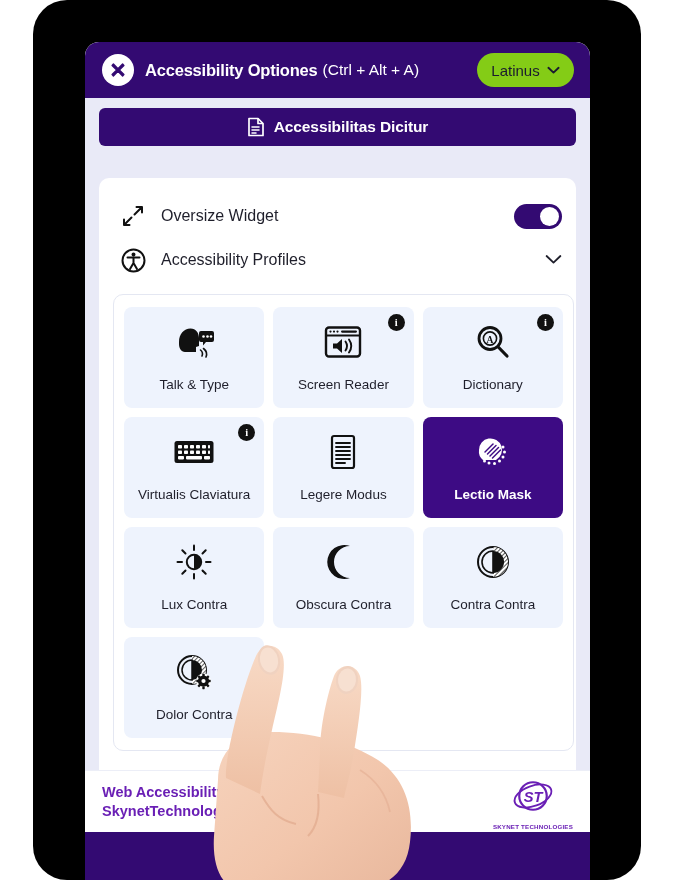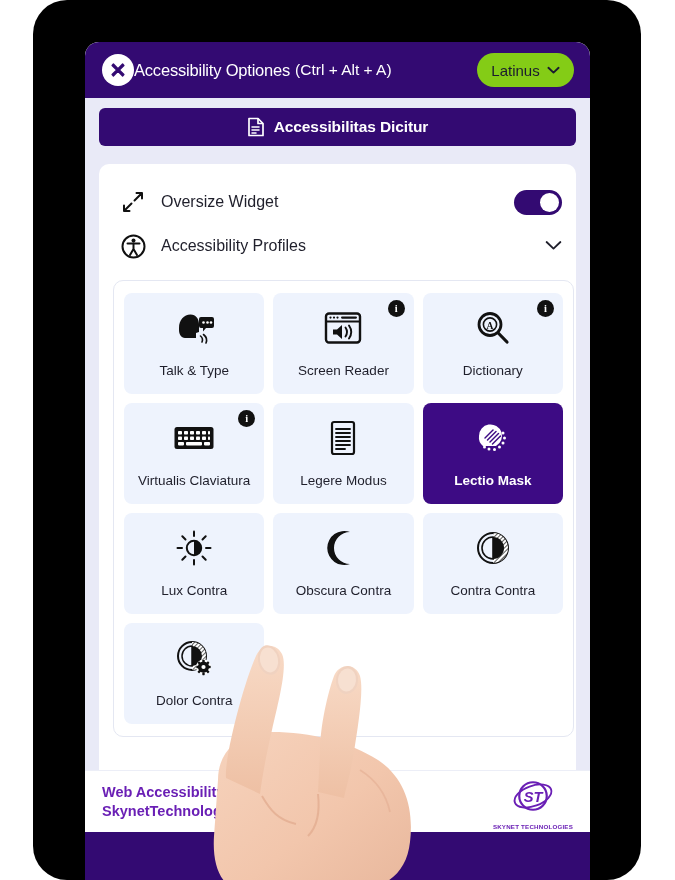--- a/index.html
+++ b/index.html
@@ -45,23 +45,24 @@
   }
   .close-btn {
     width: 32px; height: 32px; border-radius: 50%;
     background: #ffffff;
     display: flex; align-items: center; justify-content: center;
     flex: 0 0 auto;
     cursor: pointer;
   }
   .close-btn svg { display:block; }
   .title-text {
+    margin-left: 11px;
     color: #ffffff;
     font-size: 16.5px;
-    font-weight: 400;
+    font-weight: 700;
     letter-spacing: -0.2px;
     white-space: nowrap;
   }
   .title-shortcut {
     color: #ffffff;
     font-size: 15.5px;
     font-weight: 400;
     margin-left: 5px;
     white-space: nowrap;
   }
@@ -86,21 +87,21 @@
     padding: 10px 14px 0 14px;
   }
 
   .dicitur-btn {
     height: 38px;
     background: #330a72;
     border-radius: 6px;
     display:flex; align-items:center; justify-content:center;
     gap: 9px;
     cursor: pointer;
-    margin-bottom: 18px;
+    margin-bottom: 32px;
   }
   .dicitur-btn .lbl { color:#fff; font-size:15.5px; font-weight:700; letter-spacing:-0.1px; }
 
   .panel {
     background:#ffffff;
     border-radius: 10px;
     padding: 16px 2px 0 14px;
     min-height: 700px;
   }
 

